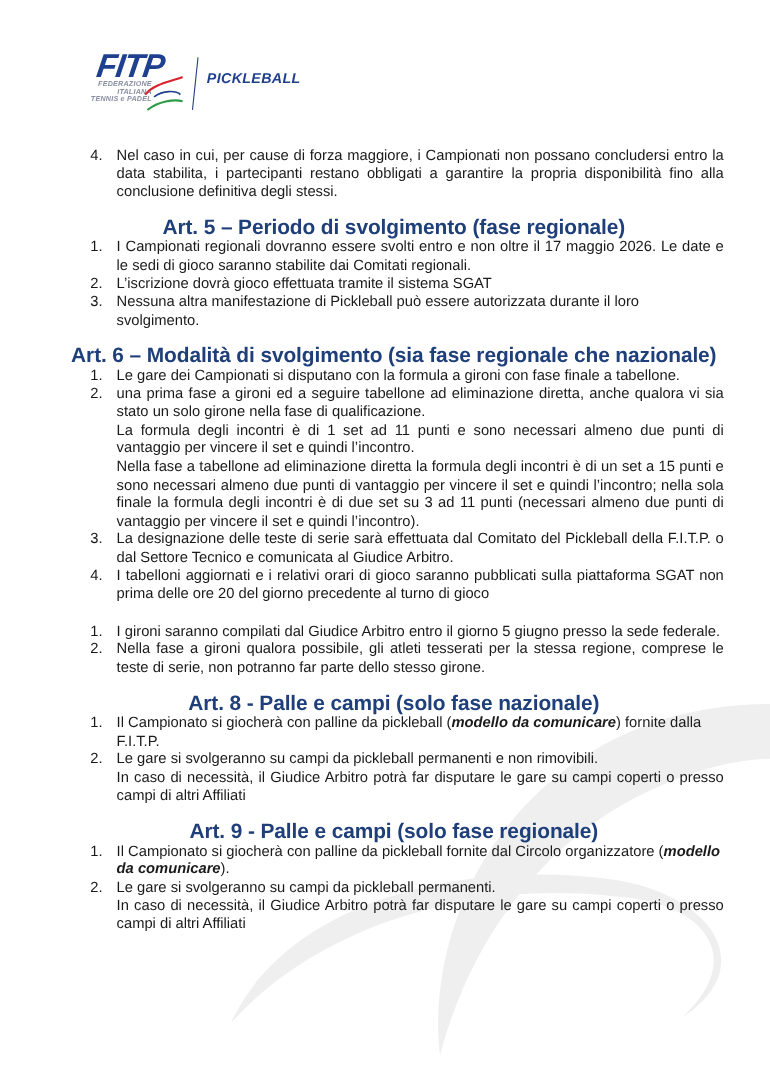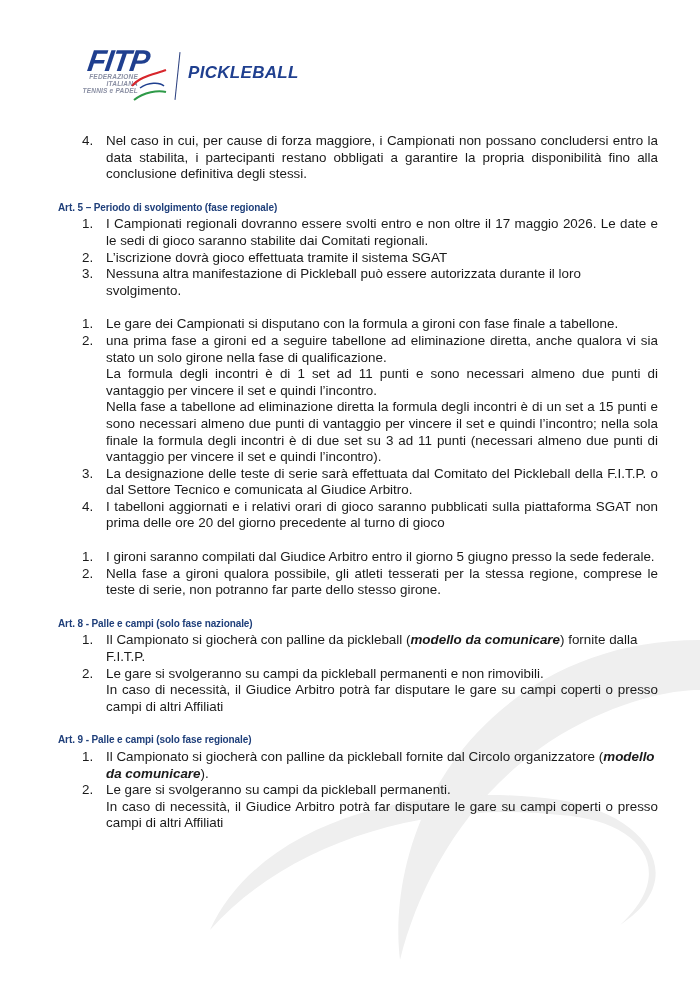--- a/index.html
+++ b/index.html
@@ -19,25 +19,25 @@
   .logo-sub {
     position: absolute; left: 8px; top: 27px; width: 70px; text-align: right;
     font-family: "Liberation Sans", sans-serif; font-weight: bold; font-style: italic;
     font-size: 6.5px; line-height: 7px; color: #8a8fa3; letter-spacing: 0.2px;
   }
   .logo-swoosh { position: absolute; left: 70px; top: 22px; width: 40px; height: 36px; }
   .logo-divider { position: absolute; left: 117px; top: 6px; width: 1px; height: 48px; background: #2a3f7f; transform: rotate(6deg); }
   .logo-pickleball {
     position: absolute; left: 128px; top: 17px;
     font-family: "Liberation Sans", sans-serif; font-weight: 900; font-style: italic;
-    font-size: 17px; color: #1f3f8f; letter-spacing: 0.3px;
+    font-size: 13px; color: #1f3f8f; letter-spacing: 0.3px;
   }
   .content { position: absolute; left: 58px; top: 133px; width: 600px; z-index: 1; font-size: 13.4px; line-height: 16.6px; }
   .article { margin-bottom: 17px; }
-  .art-heading { color: #1f3f7a; font-weight: bold; margin: 0; font-size: 10px; line-height: 16.6px; letter-spacing: -0.1px; }
+  .art-heading { color: #1f3f7a; font-weight: bold; margin: 0; font-size: 19px; line-height: 16.6px; letter-spacing: -0.1px; text-align: center; }
   .items { margin: 0; padding: 0; list-style: none; }
   .item { position: relative; padding-left: 48px; }
   .item .num { position: absolute; left: 24px; top: 0; }
   .item p { margin: 0; }
   .item .just { text-align: justify; }
   em { font-style: italic; font-weight: bold; }
 </style>
 </head>
 <body>
 
@@ -85,20 +85,21 @@
         <p>L’iscrizione dovrà gioco effettuata tramite il sistema SGAT</p>
       </li>
       <li class="item">
         <span class="num">3.</span>
         <p>Nessuna altra manifestazione di Pickleball può essere autorizzata durante il loro svolgimento.</p>
       </li>
     </ul>
   </div>
 
   <div class="article">
+    <h3 class="art-heading">Art. 6 – Modalità di svolgimento (sia fase regionale che nazionale)</h3>
     <ul class="items">
       <li class="item">
         <span class="num">1.</span>
         <p>Le gare dei Campionati si disputano con la formula a gironi con fase finale a tabellone.</p>
       </li>
       <li class="item">
         <span class="num">2.</span>
         <p class="just">una prima fase a gironi ed a seguire tabellone ad eliminazione diretta, anche qualora vi sia stato un solo girone nella fase di qualificazione.</p>
         <p class="just">La formula degli incontri è di 1 set ad 11 punti e sono necessari almeno due punti di vantaggio per vincere il set e quindi l’incontro.</p>
         <p class="just">Nella fase a tabellone ad eliminazione diretta la formula degli incontri è di un set a 15 punti e sono necessari almeno due punti di vantaggio per vincere il set e quindi l’incontro; nella sola finale la formula degli incontri è di due set su 3 ad 11 punti (necessari almeno due punti di vantaggio per vincere il set e quindi l’incontro).</p>

